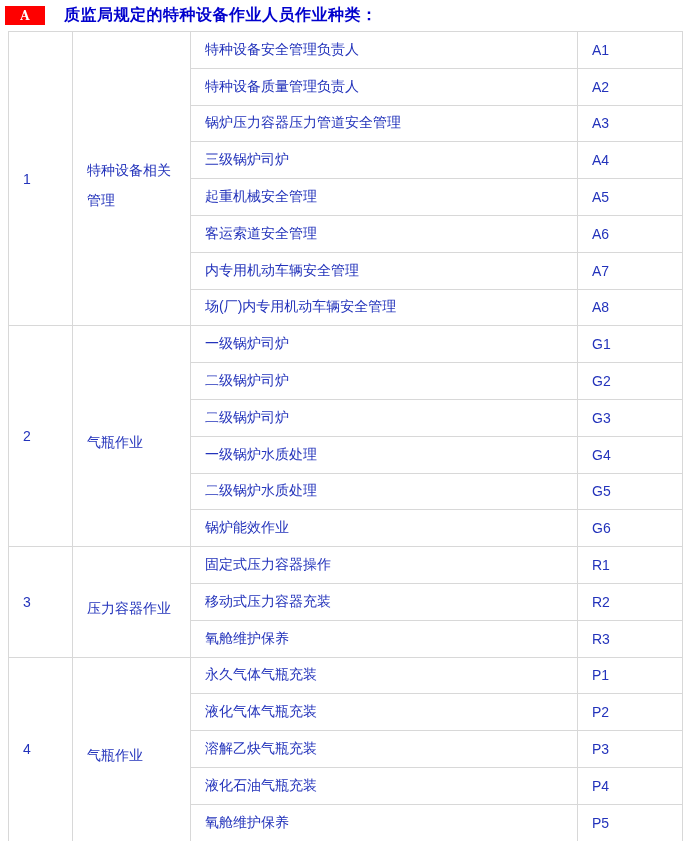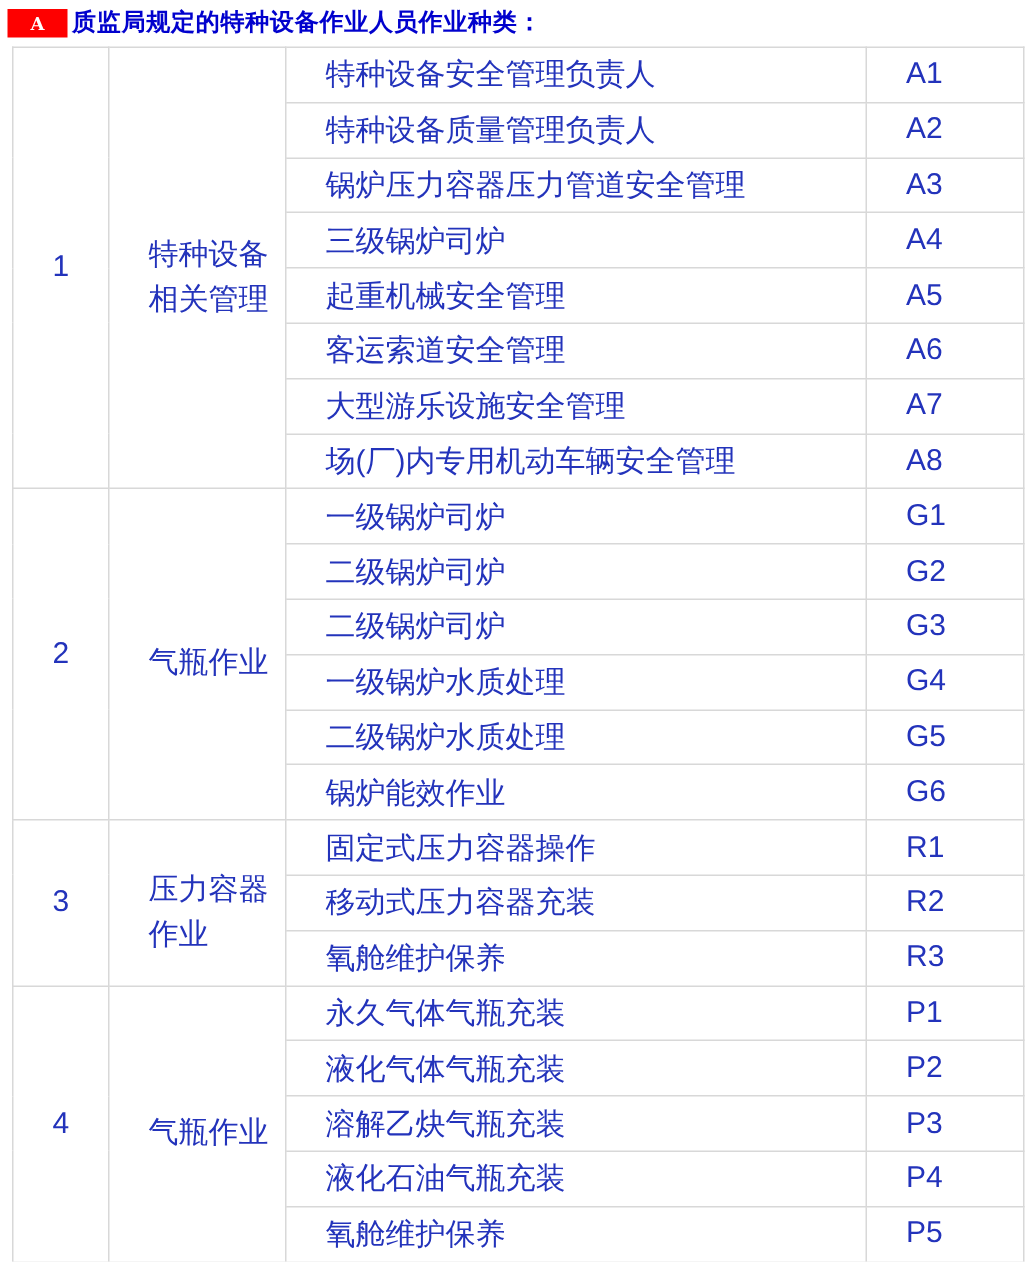--- a/index.html
+++ b/index.html
@@ -28,41 +28,41 @@
     width: 40px;
     height: 19px;
     background: #fe0000;
     color: #ffffff;
     font-family: "DejaVu Serif", "Liberation Serif", serif;
     font-size: 12px;
     font-weight: bold;
     flex: 0 0 auto;
   }
   .title {
-    margin-left: 3px;
+    margin-left: 19px;
     color: #0101cd;
     font-size: 16px;
     font-weight: bold;
     letter-spacing: 0.5px;
     white-space: nowrap;
   }
   table.cats {
     margin-left: 8px;
     width: 674px;
     border-collapse: collapse;
     table-layout: fixed;
   }
   table.cats td {
     border: 1px solid #d8d8d8;
     height: 36.8px;
     box-sizing: border-box;
-    padding: 0 0 0 26px;
+    padding: 0 0 0 14px;
     vertical-align: middle;
     color: #2333bb;
-    font-size: 20px;
+    font-size: 14px;
     overflow: hidden;
   }
   td.no   { }
   td.cat  { line-height: 30px; }
   td.cat span { display: inline-block; max-width: 6.5em; word-break: break-all; margin-top: 12px; }
   td.name { }
   td.code { }
 </style>
 </head>
 <body>
@@ -103,21 +103,21 @@
       </tr>
       <tr>
         <td class="name">起重机械安全管理</td>
         <td class="code">A5</td>
       </tr>
       <tr>
         <td class="name">客运索道安全管理</td>
         <td class="code">A6</td>
       </tr>
       <tr>
-        <td class="name">大型游乐设施安全管理</td>
+        <td class="name">内专用机动车辆安全管理</td>
         <td class="code">A7</td>
       </tr>
       <tr>
         <td class="name">场(厂)内专用机动车辆安全管理</td>
         <td class="code">A8</td>
       </tr>
 
       <tr>
         <td class="no" rowspan="6">2</td>
         <td class="cat" rowspan="6"><span>气瓶作业</span></td>

